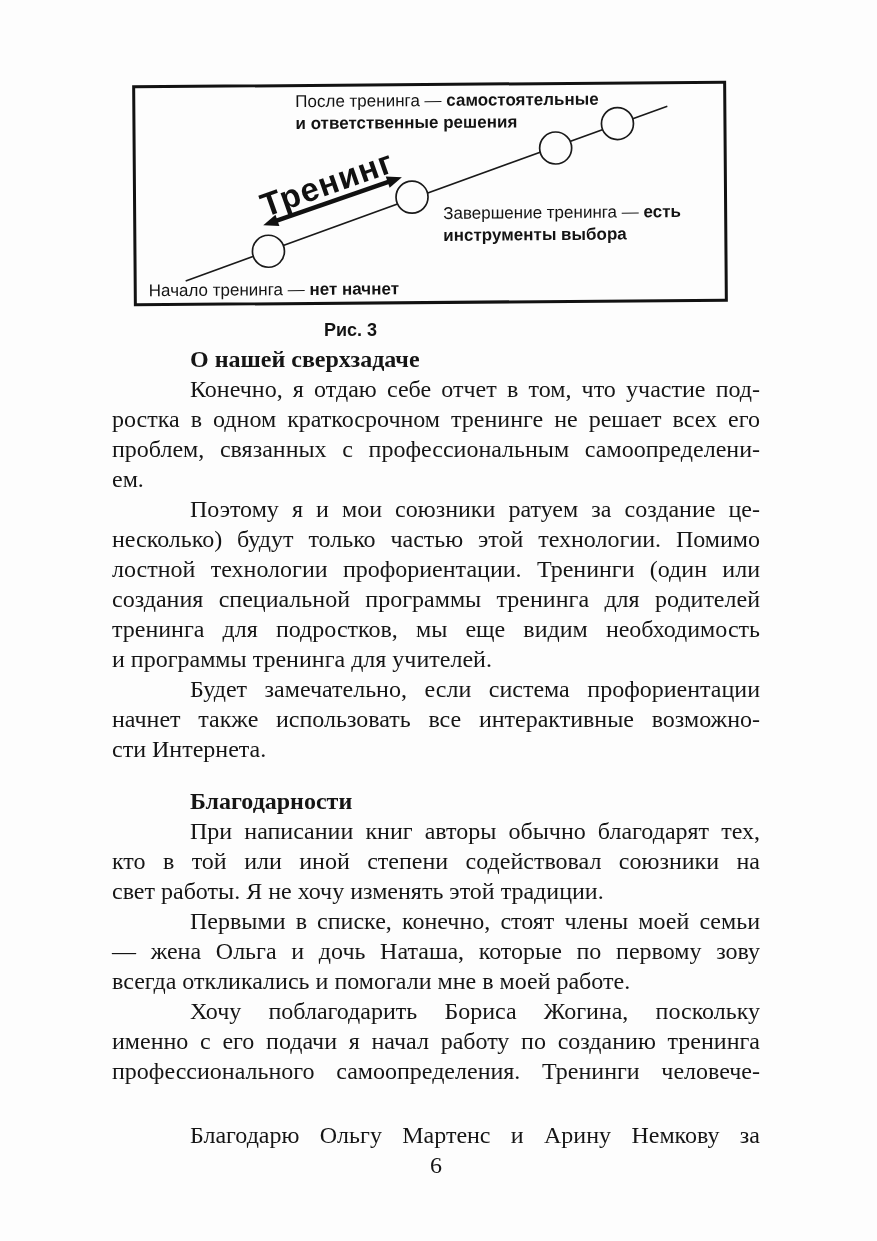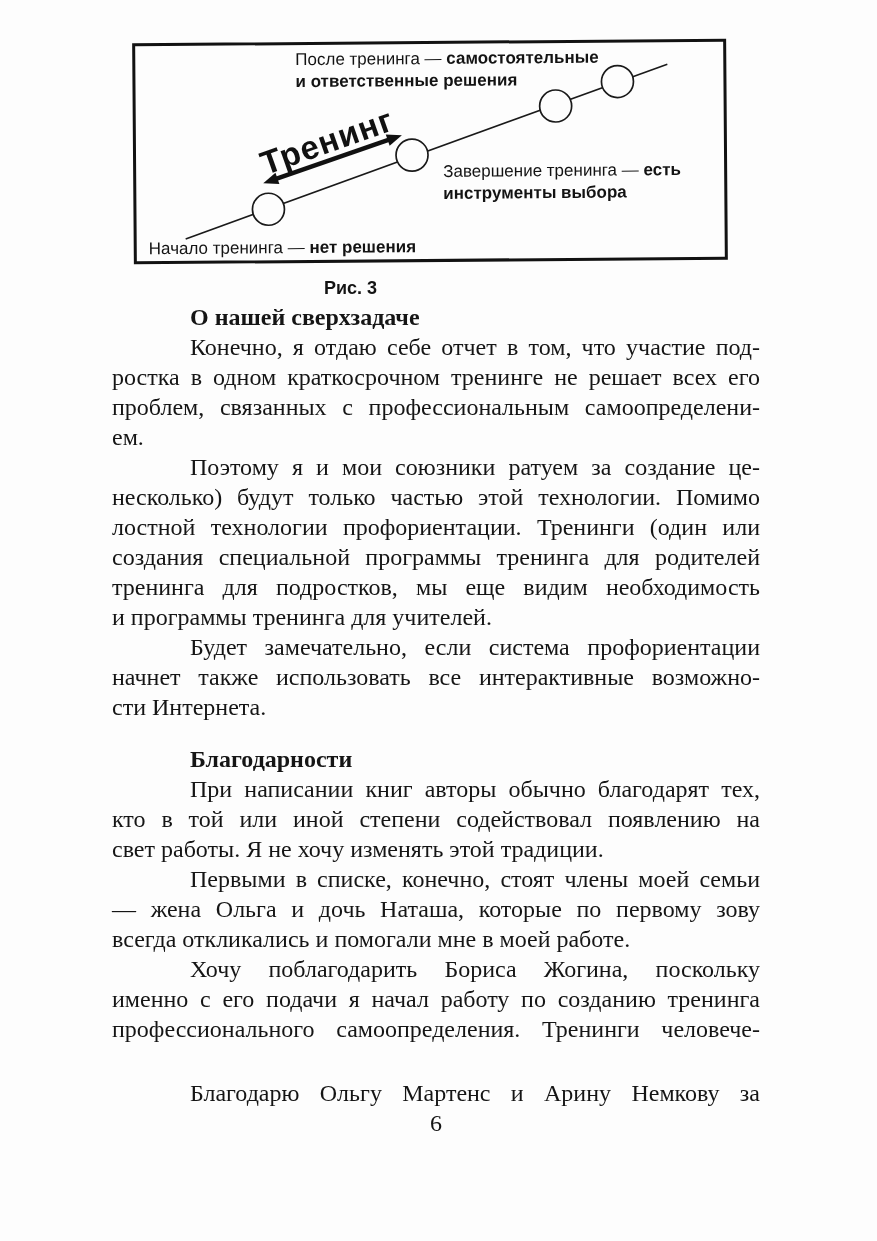--- a/index.html
+++ b/index.html
@@ -4,21 +4,21 @@
 <style>
   html, body { margin: 0; padding: 0; }
   body {
     width: 877px; height: 1241px;
     background: #fdfdfd;
     position: relative;
     font-family: "Liberation Serif", serif;
     color: #161616;
     overflow: hidden;
   }
-  .page { position: absolute; inset: 0; }
+  .page { position: absolute; inset: 0; margin-top: 42px; }
 
   
   #figure-frame {
     position: absolute;
     left: 133px; top: 41px;
     width: 588px; height: 215px;
     border: 3px solid #121212;
     background: #fdfdfd;
     transform: rotate(-0.45deg);
   }
@@ -108,21 +108,21 @@
       </div>
 
     <div id="label-training">Тренинг</div>
 
     <div class="fig-label" style="left:307px; top:117px;">
         <div><span>Завершение тренинга — </span><span class="b">есть</span></div>
         <div><span class="b">инструменты выбора</span></div>
       </div>
 
     <div class="fig-label" style="left:12px; top:192px;">
-        <div><span>Начало тренинга — </span><span class="b">нет решения</span></div>
+        <div><span>Начало тренинга — </span><span class="b">нет начнет</span></div>
       </div>
   </div>
 
   <div id="fig-caption">Рис. 3</div>
 
   <div id="text-column">
       <div class="hd">О нашей сверхзадаче</div>
       <div class="tl first">Конечно, я отдаю себе отчет в том, что участие под-</div>
       <div class="tl">ростка в одном краткосрочном тренинге не решает всех его</div>
       <div class="tl">проблем, связанных с профессиональным самоопределени-</div>
@@ -132,21 +132,21 @@
       <div class="tl">лостной технологии профориентации. Тренинги (один или</div>
       <div class="tl">создания специальной программы тренинга для родителей</div>
       <div class="tl">тренинга для подростков, мы еще видим необходимость</div>
       <div class="tl last">и программы тренинга для учителей.</div>
       <div class="tl first">Будет замечательно, если система профориентации</div>
       <div class="tl">начнет также использовать все интерактивные возможно-</div>
       <div class="tl last">сти Интернета.</div>
       <div class="sp" style="height: 22px;"></div>
       <div class="hd">Благодарности</div>
       <div class="tl first">При написании книг авторы обычно благодарят тех,</div>
-      <div class="tl">кто в той или иной степени содействовал появлению на</div>
+      <div class="tl">кто в той или иной степени содействовал союзники на</div>
       <div class="tl last">свет работы. Я не хочу изменять этой традиции.</div>
       <div class="tl first">Первыми в списке, конечно, стоят члены моей семьи</div>
       <div class="tl">— жена Ольга и дочь Наташа, которые по первому зову</div>
       <div class="tl last">всегда откликались и помогали мне в моей работе.</div>
       <div class="tl first">Хочу поблагодарить Бориса Жогина, поскольку</div>
       <div class="tl">именно с его подачи я начал работу по созданию тренинга</div>
       <div class="tl">профессионального самоопределения. Тренинги человече-</div>
       <div class="sp" style="height: 34px;"></div>
       <div class="tl first">Благодарю Ольгу Мартенс и Арину Немкову за</div>
       <div class="pagenum">6</div>

